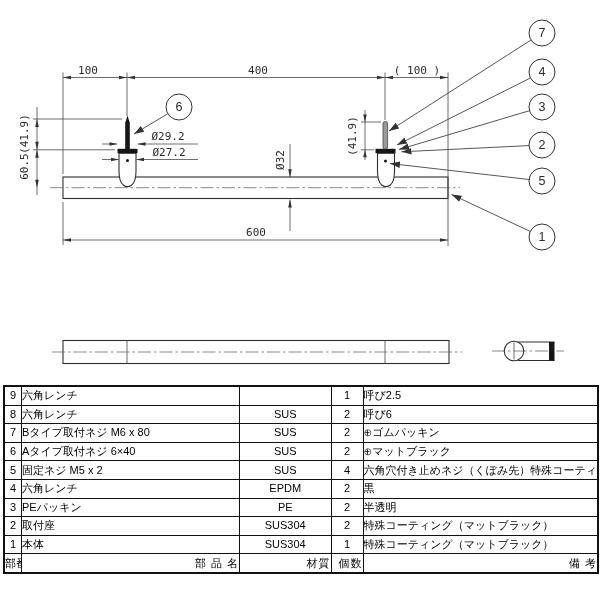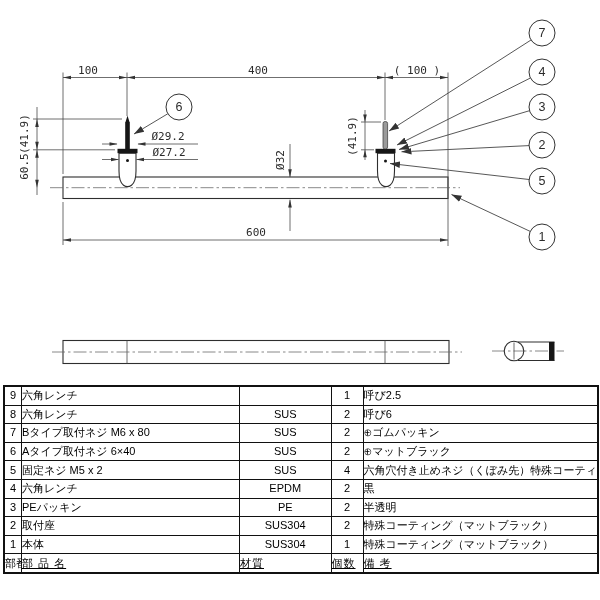--- a/index.html
+++ b/index.html
@@ -18,21 +18,21 @@
   .balloon{fill:#fff;stroke:#333;stroke-width:1;}
 
   #parts-table{position:absolute;left:3px;top:385px;border-collapse:collapse;
     table-layout:fixed;width:594px;border:2px solid #111;}
   #parts-table td{border:1px solid #111;height:17.6px;padding:0;font-size:11px;color:#000;
     white-space:nowrap;overflow:hidden;line-height:1;}
   td.c{text-align:center;}
   td.l{text-align:left;padding-left:5px;}
   td.small-note{font-size:7.5px;}
   td.hdr-no{font-size:8.5px;text-align:center;}
-  td.hdr{font-size:11.5px;text-align:left;letter-spacing:1px;text-decoration:underline;}
+  td.hdr{font-size:11.5px;text-align:right;letter-spacing:1px;}
 </style>
 </head>
 <body>
 
 <div id="sheet">
 
 <svg id="drawing" width="600" height="380" viewBox="0 0 600 380">
   <defs>
     <marker id="ah" markerWidth="11" markerHeight="9" refX="10" refY="4.5" orient="auto" markerUnits="userSpaceOnUse">
       <path d="M0,1.2 L10,4.5 L0,7.8 Z" fill="#333"></path>

